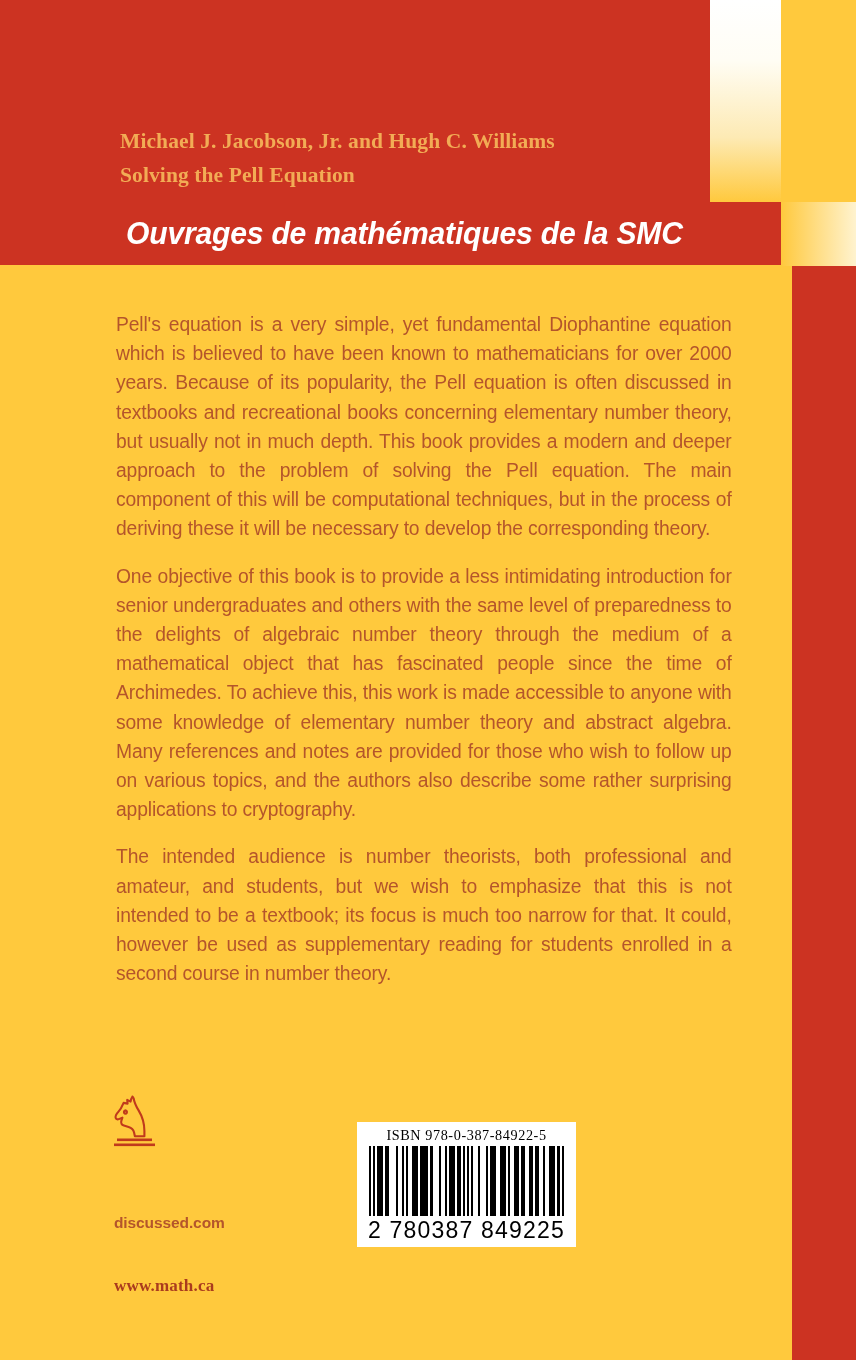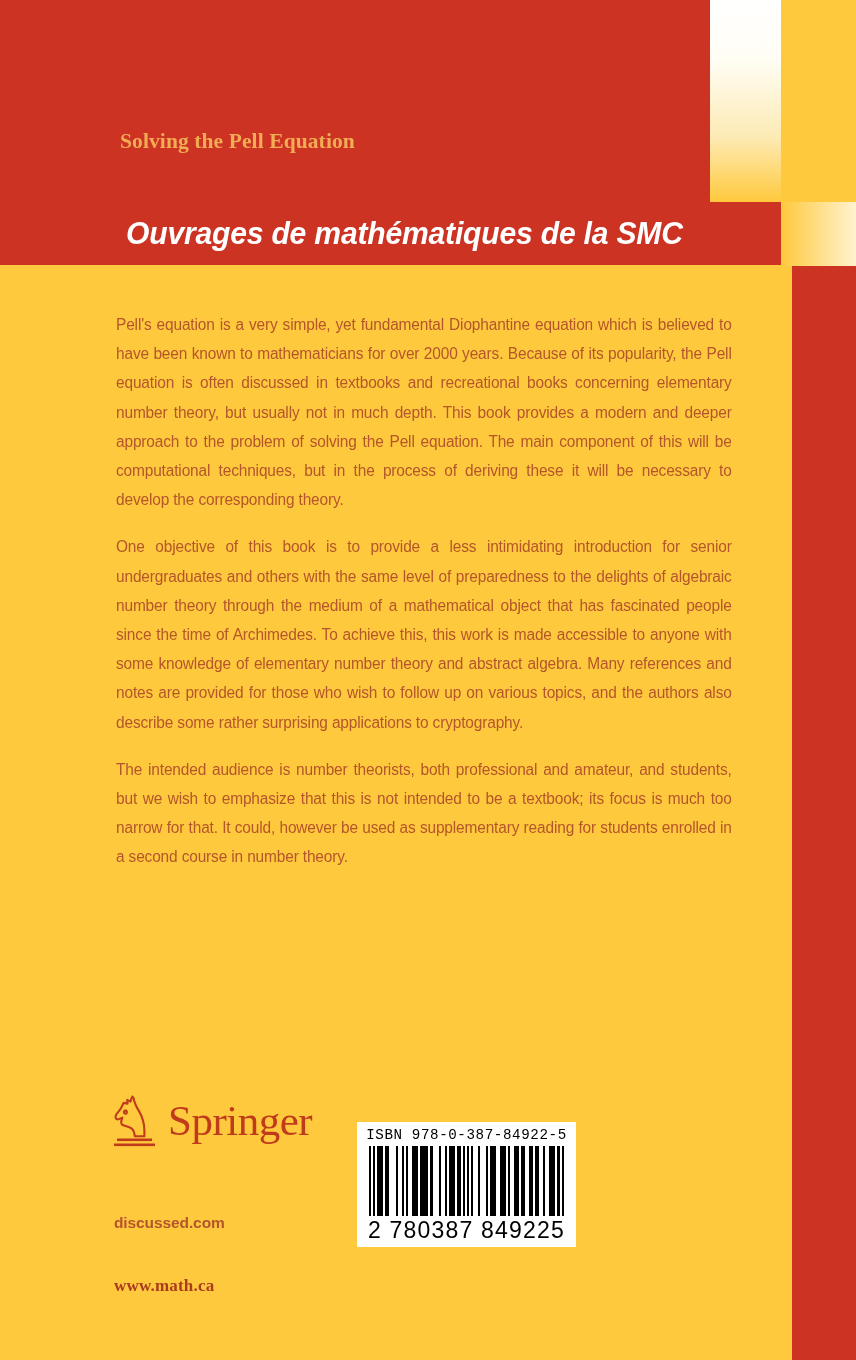--- a/index.html
+++ b/index.html
@@ -113,21 +113,21 @@
     white-space: nowrap;
   }
 
   .blurb {
     position: absolute;
     left: 116px;
     top: 310px;
     width: 638px;
     color: #B4552B;
     font-family: "Liberation Sans Narrow", "Liberation Sans", sans-serif;
-    font-size: 16px;
+    font-size: 20px;
     line-height: 29.2px;
     text-align: justify;
     letter-spacing: -0.15px;
   }
   .blurb p {
     margin: 0 0 18px 0;
     transform: scaleX(0.965);
     transform-origin: left top;
   }
   .blurb p:last-child { margin-bottom: 0; }
@@ -187,21 +187,21 @@
     width: 219px;
     height: 125px;
     background: #ffffff;
     box-sizing: border-box;
     padding: 5px 9px 4px 9px;
     display: flex;
     flex-direction: column;
   }
   .isbn-text {
     color: #000000;
-    font-family: Liberation Mono, monospace;
+    font-family: Liberation Serif, serif;
     font-size: 14.2px;
     line-height: 17px;
     letter-spacing: 0.6px;
     text-align: center;
     white-space: nowrap;
   }
   .bars {
     flex: 1 1 auto;
     display: flex;
     align-items: stretch;
@@ -227,41 +227,41 @@
 <div class="cover">
 
   <div class="top-red"></div>
   <div class="grad-strip"></div>
   <div class="top-yellow-col"></div>
   <div class="series-band"></div>
   <div class="grad-patch"></div>
   <div class="right-red"></div>
 
   <div class="authors">
+    <div>Michael J. Jacobson, Jr. and Hugh C. Williams</div>
     <div>Solving the Pell Equation</div>
   </div>
 
   <div class="series-title">Ouvrages de mathématiques de la SMC</div>
 
   <div class="blurb">
     <p>Pell's equation is a very simple, yet fundamental Diophantine equation which is believed to have been known to mathematicians for over 2000 years. Because of its popularity, the Pell equation is often discussed in textbooks and recreational books concerning elementary number theory, but usually not in much depth. This book provides a modern and deeper approach to the problem of solving the Pell equation. The main component of this will be computational techniques, but in the process of deriving these it will be necessary to develop the corresponding theory.</p>
     <p>One objective of this book is to provide a less intimidating introduction for senior undergraduates and others with the same level of preparedness to the delights of algebraic number theory through the medium of a mathematical object that has fascinated people since the time of Archimedes. To achieve this, this work is made accessible to anyone with some knowledge of elementary number theory and abstract algebra. Many references and notes are provided for those who wish to follow up on various topics, and the authors also describe some rather surprising applications to cryptography.</p>
     <p>The intended audience is number theorists, both professional and amateur, and students, but we wish to emphasize that this is not intended to be a textbook; its focus is much too narrow for that. It could, however be used as supplementary reading for students enrolled in a second course in number theory.</p>
   </div>
 
   <div class="springer-logo">
     <svg class="knight-mark" viewBox="0 0 46 56">
       <g fill="none" stroke="#C03A1C" stroke-width="2.1" stroke-linejoin="round" stroke-linecap="round">
         <path d="M20.5 3.5 C19.2 5.4 18.6 7.2 18.6 8.6 L15.2 6.9 L15.6 10.6 L11.6 9.9 C10.2 13.3 8.6 16.4 6.3 18.9 C4.4 21 3.3 23.0 3.6 24.6 C3.9 26.1 5.3 26.7 6.8 26.1 L10.4 24.6 L9.4 27.6 C8.6 30.0 9.6 31.8 11.9 32.5 L16.6 33.9 C19.6 34.8 21.4 36.6 22.0 39.2 L22.9 43.2 L32.4 43.2 L32.4 38.0 C32.4 30.4 30.3 23.5 26.6 17.4 C24.2 13.4 22.3 9.3 21.6 5.2 Z"></path>
         <path d="M13.4 17.6 a1.5 1.5 0 1 0 0.1 0"></path>
       </g>
       <rect x="5" y="45.5" width="35" height="2.6" fill="#C03A1C"></rect>
       <rect x="2" y="50.5" width="41" height="2.6" fill="#C03A1C"></rect>
     </svg>
-    <div class="springer-word">Springer</div>
   </div>
 
   <div class="springer-url">discussed.com</div>
   <div class="math-url">www.math.ca</div>
 
   <div class="barcode-box">
     <div class="isbn-text">ISBN 978-0-387-84922-5</div>
     <div class="bars" id="bars">
         <div class="b" style="width: 1.05263%;"></div>
         <div class="s" style="width: 1.05263%;"></div>

